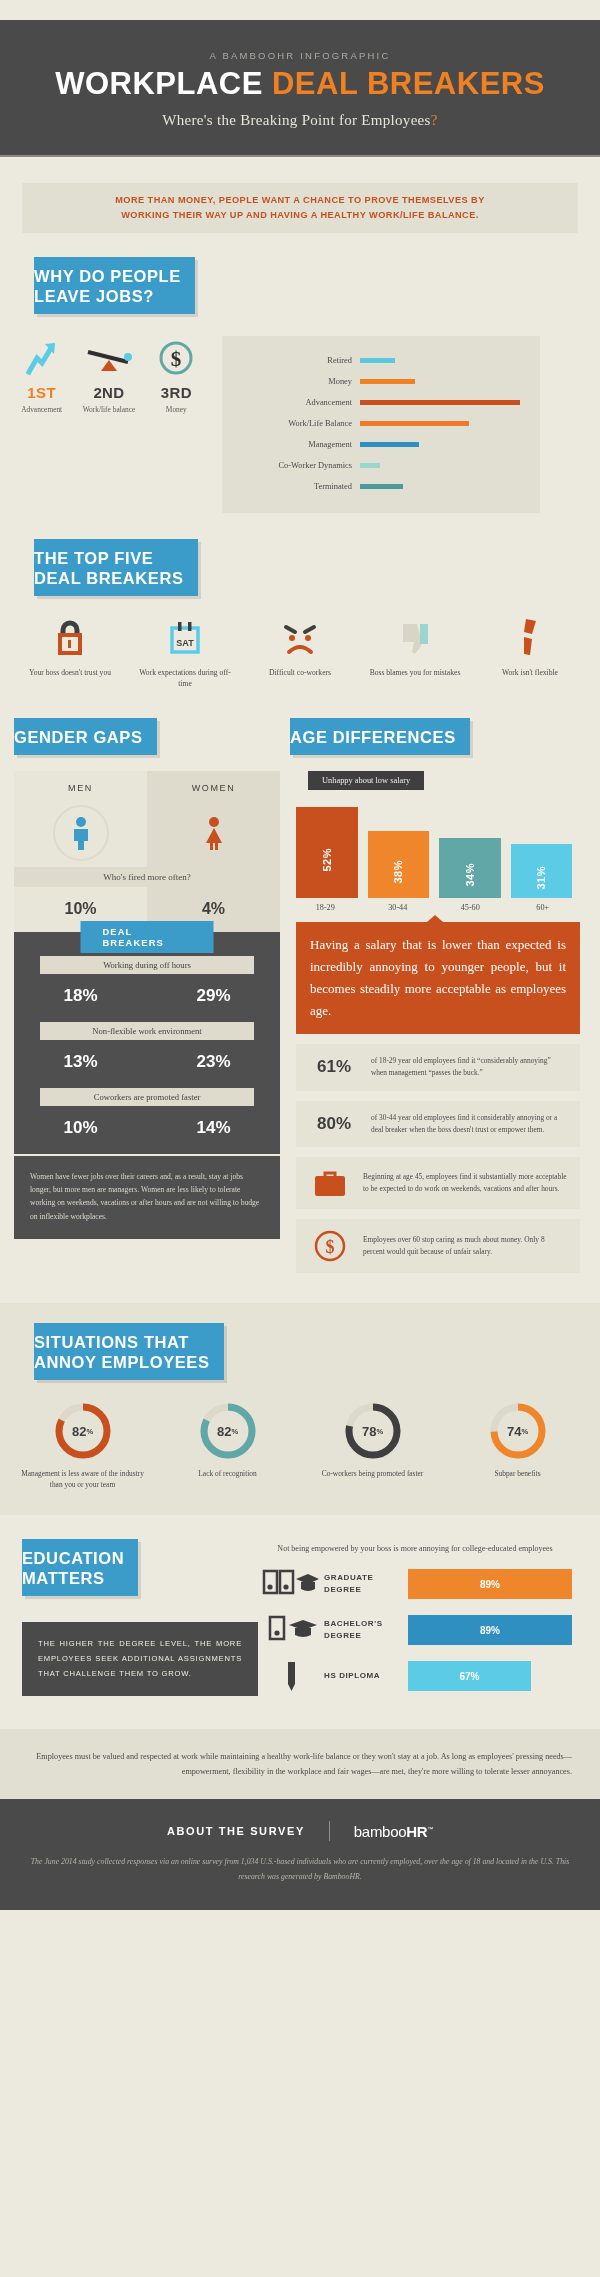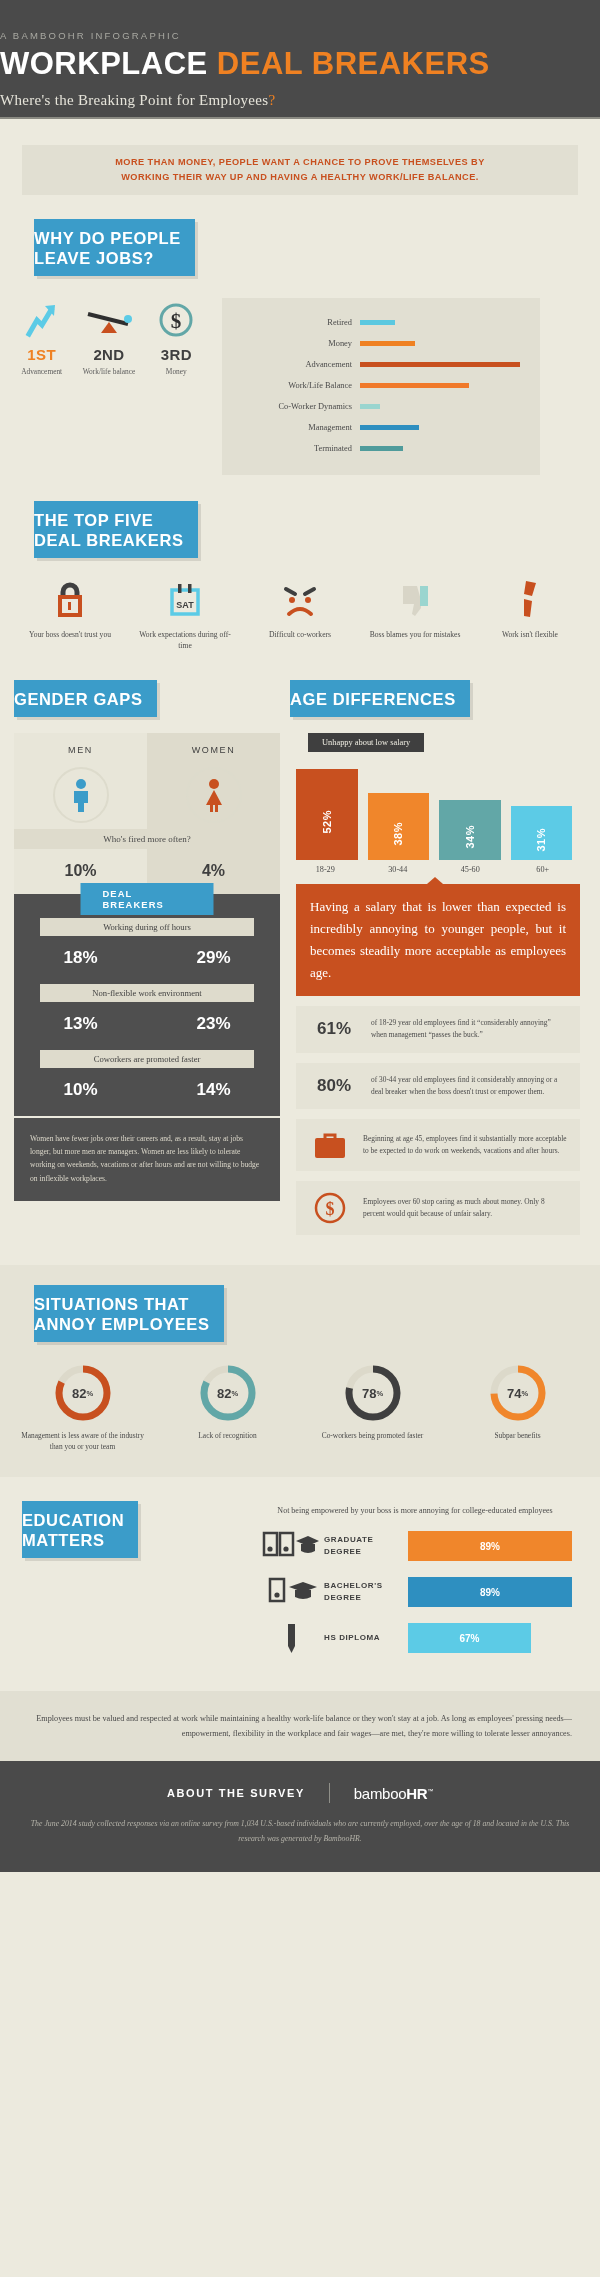--- a/index.html
+++ b/index.html
@@ -7,23 +7,24 @@
     width: 600px;
     font-family: "Liberation Sans", sans-serif;
     background: #eceade;
     color: #4a4a4a;
   }
   .page { width: 600px; position: relative; overflow: hidden; }
 
   
   .header {
     background: #4a4a4a;
-    padding: 30px 0 8px 0;
-    text-align: left;
+    padding: 30px 0 26px 0;
+    text-align: center;
     border-bottom: 2px solid #8a8a82;
+    margin-top: 20px;
   }
   .kicker {
     color: #a9a9a2;
     font-size: 9.5px;
     letter-spacing: 2.2px;
     margin-bottom: 7px;
     font-family: "Liberation Sans", sans-serif;
   }
   .title {
     font-size: 31px;
@@ -277,26 +278,26 @@
             </div>
             <div class="hbar-row">
               <div class="hbar-label">Advancement</div>
               <div class="hbar" style="width: 160px; background: rgb(200, 80, 31);"></div>
             </div>
             <div class="hbar-row">
               <div class="hbar-label">Work/Life Balance</div>
               <div class="hbar" style="width: 109.268px; background: rgb(240, 121, 42);"></div>
             </div>
             <div class="hbar-row">
+              <div class="hbar-label">Management</div>
+              <div class="hbar" style="width: 58.5366px; background: rgb(46, 143, 192);"></div>
+            </div>
+            <div class="hbar-row">
               <div class="hbar-label">Co-Worker Dynamics</div>
               <div class="hbar" style="width: 19.5122px; background: rgb(154, 213, 207);"></div>
-            </div>
-            <div class="hbar-row">
-              <div class="hbar-label">Management</div>
-              <div class="hbar" style="width: 58.5366px; background: rgb(46, 143, 192);"></div>
             </div>
             <div class="hbar-row">
               <div class="hbar-label">Terminated</div>
               <div class="hbar" style="width: 42.9268px; background: rgb(79, 155, 155);"></div>
             </div>
           </div>
       </div>
     </div>
 
     <div class="topfive-section">
@@ -542,20 +543,21 @@
           </div>
         </div>
     </div>
 
     <div class="edu-section">
       <div class="edu-left">
         <div class="blue-head two-line edu-head">
           <div>EDUCATION</div>
           <div>MATTERS</div>
         </div>
+        <div class="edu-dark">THE HIGHER THE DEGREE LEVEL, THE MORE EMPLOYEES SEEK ADDITIONAL ASSIGNMENTS THAT CHALLENGE THEM TO GROW.</div>
       </div>
       <div class="edu-right">
         <div class="edu-top-note">Not being empowered by your boss is more annoying for college-educated employees</div>
         <div id="edu-rows">
             <div class="edu-row">
               <div class="edu-ico">
                 <svg width="58" height="34" viewBox="0 0 58 34">
                   <rect x="2" y="4" width="13" height="22" fill="none" stroke="#3f3f3f" stroke-width="2.5"></rect>
                   <circle cx="8" cy="20" r="2.6" fill="#3f3f3f"></circle>
                   <rect x="18" y="4" width="13" height="22" fill="none" stroke="#3f3f3f" stroke-width="2.5"></rect>

